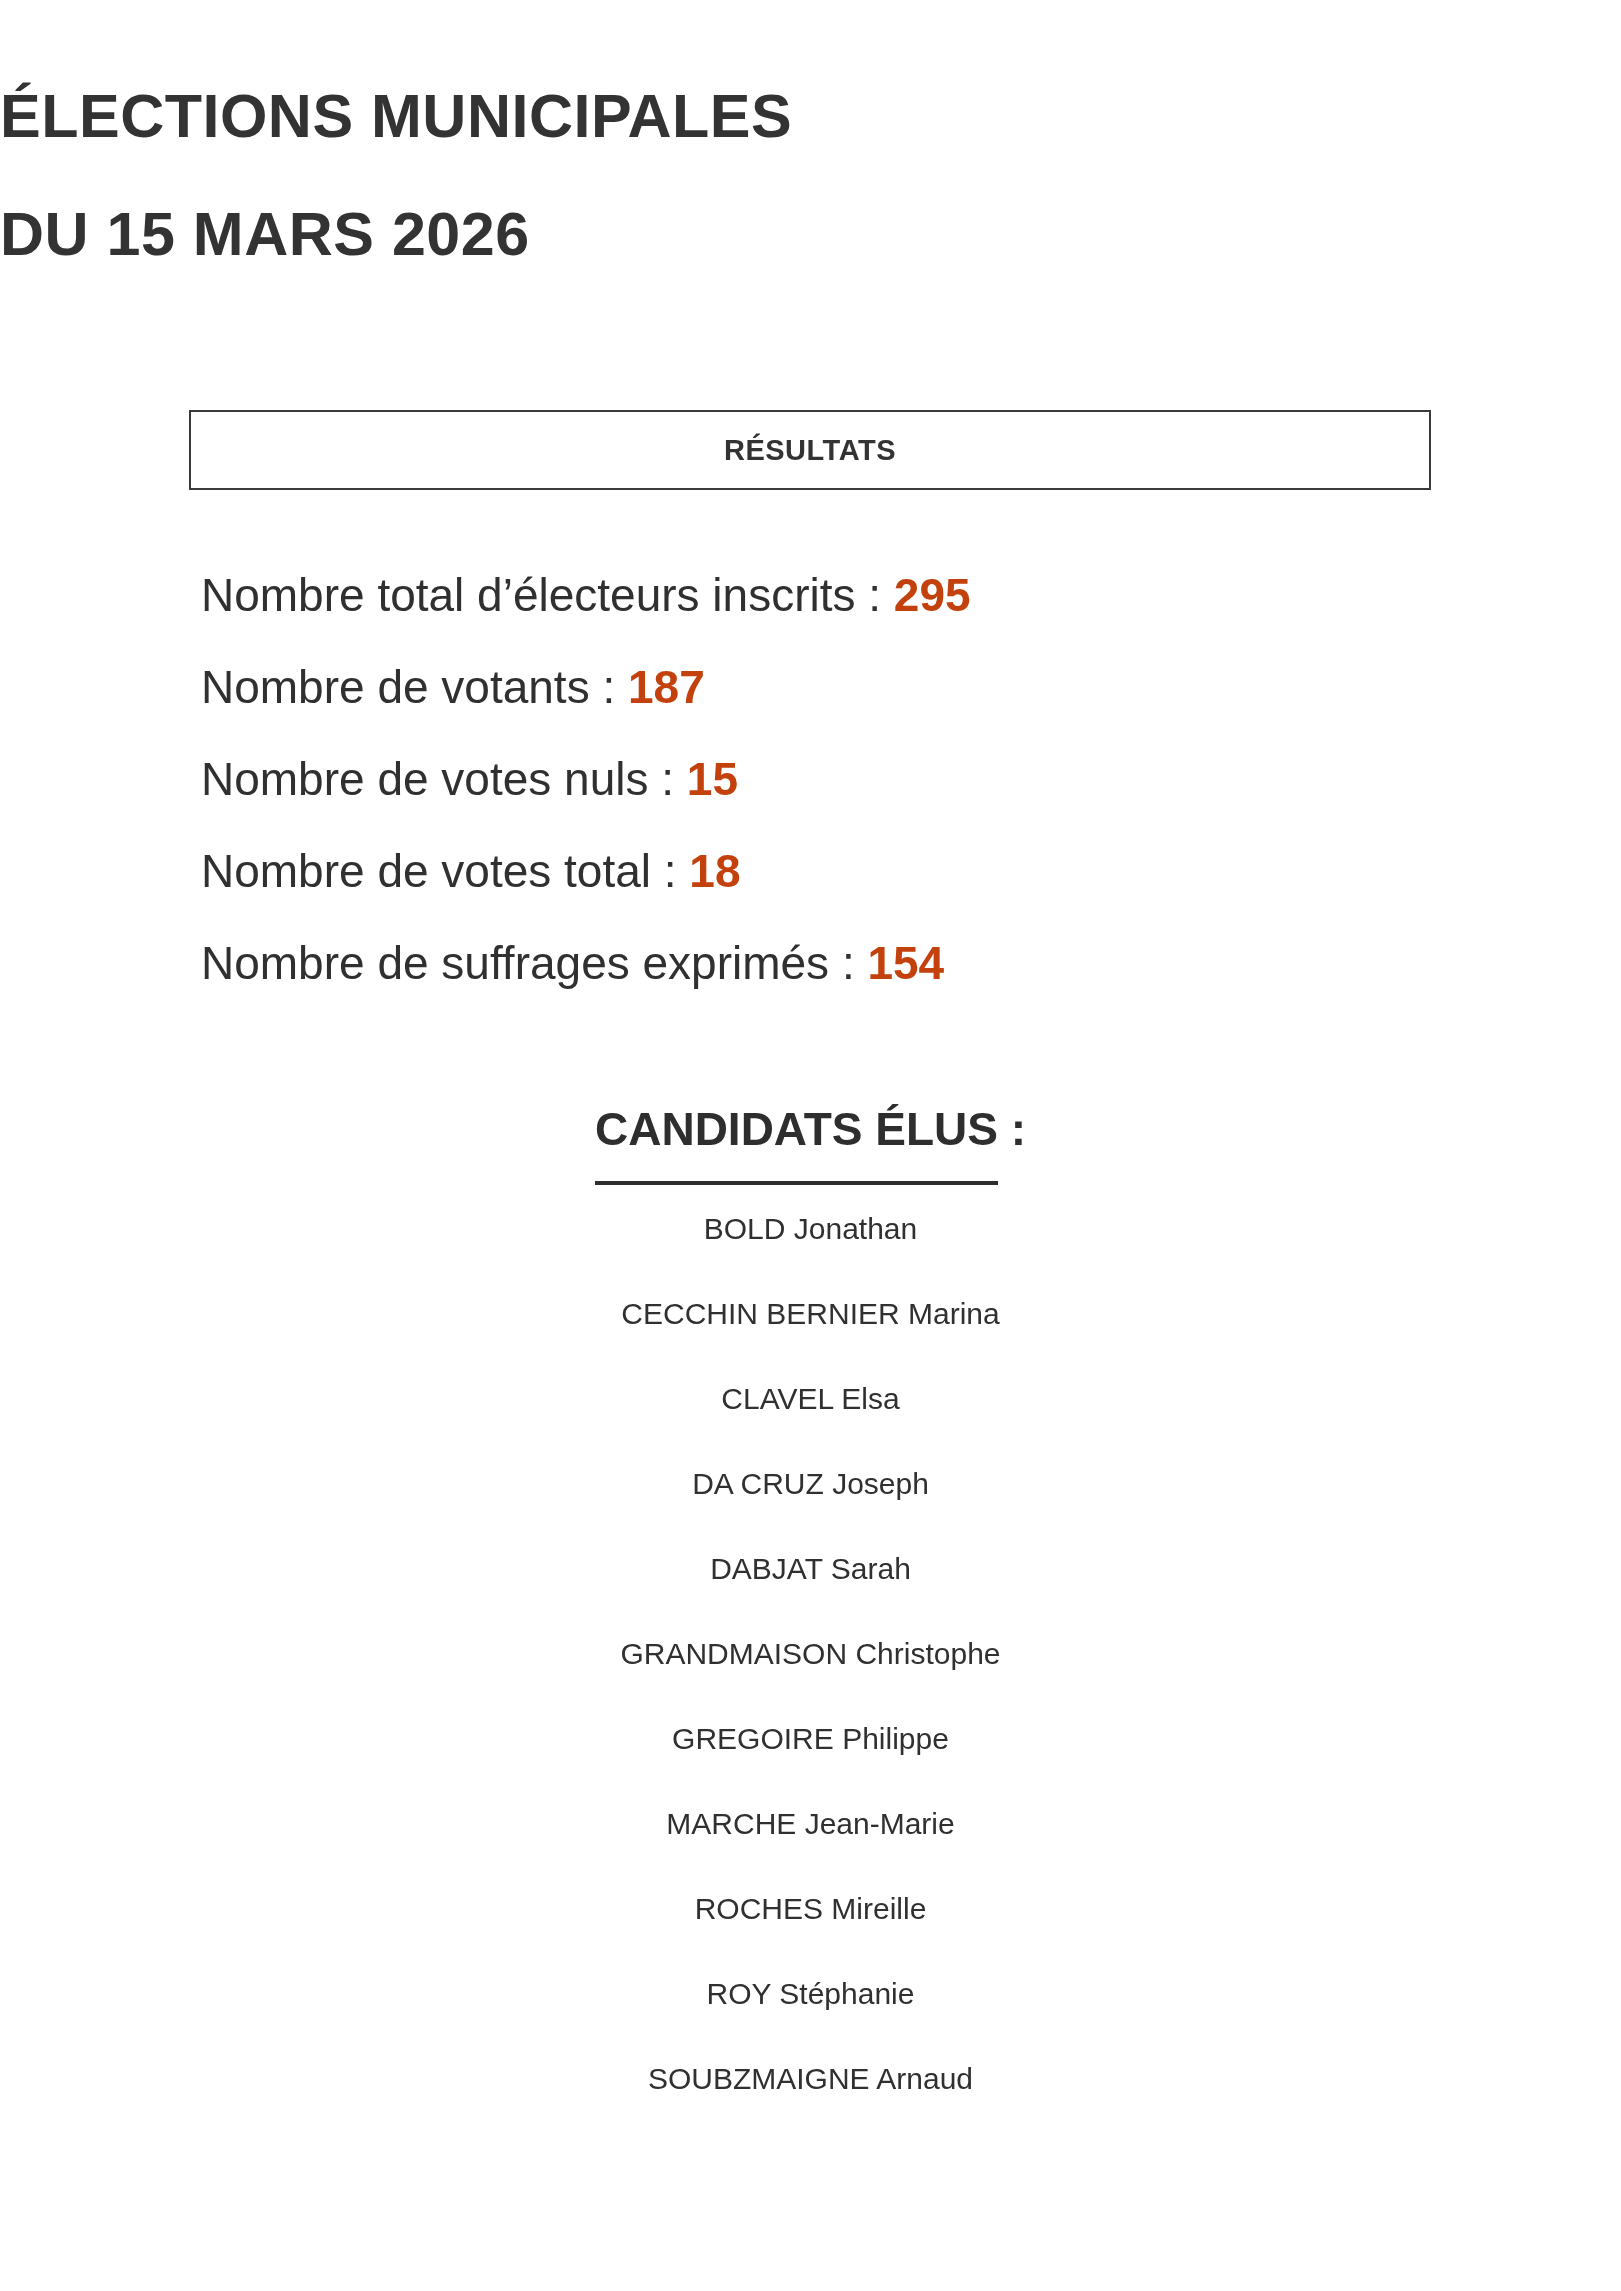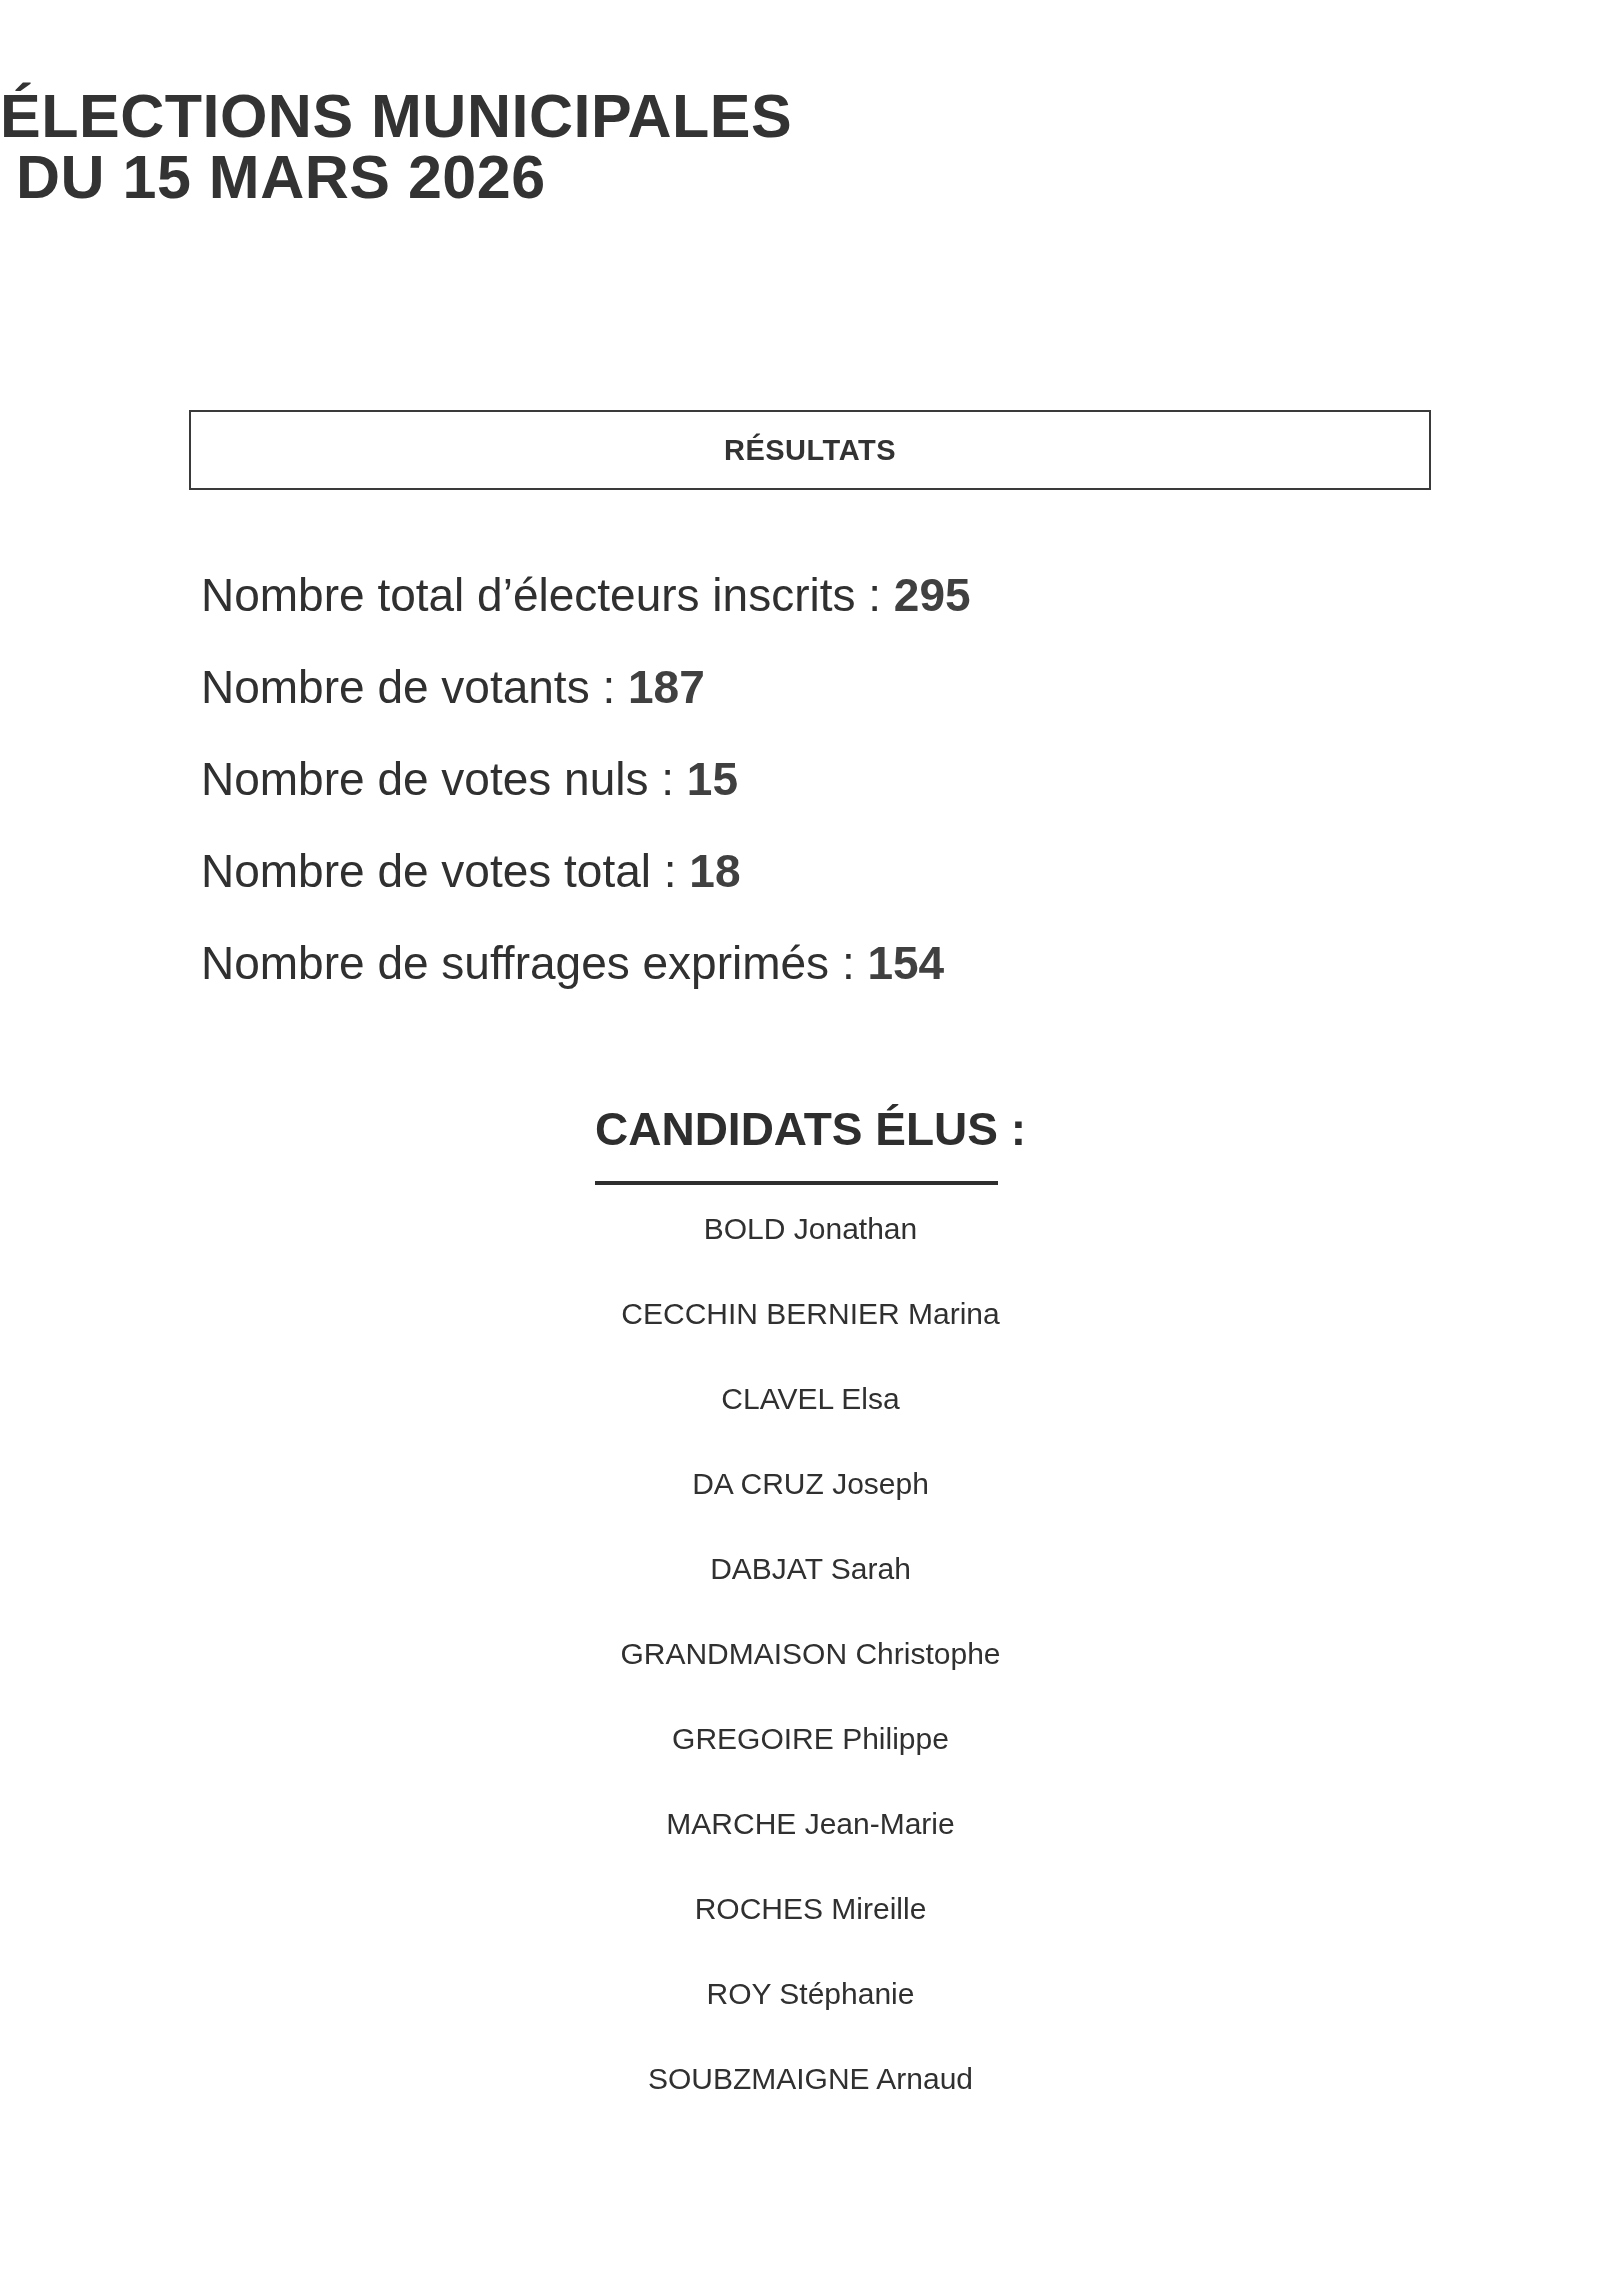--- a/index.html
+++ b/index.html
@@ -24,21 +24,21 @@
     text-align: left;
   }
   .title-line {
     font-size: 61px;
     font-weight: bold;
     line-height: 1;
     letter-spacing: 0.5px;
     color: #333333;
   }
   .title-line.line2 {
-    padding-left: 16px;
+    margin-top: 57px;
   }
   .results-box {
     position: absolute;
     left: 189px;
     top: 410px;
     width: 1238px;
     height: 76px;
     border: 2.9px solid #3a3a3a;
     display: flex;
     align-items: center;
@@ -62,21 +62,21 @@
     align-items: center;
     font-size: 46px;
     color: #303030;
     text-align: center;
   }
   .stat-sep {
     white-space: pre;
   }
   .stat-value {
     font-weight: bold;
-    color: #404040;
+    color: #c2410c;
   }
   .candidates-heading {
     position: absolute;
     top: 1102px;
     left: 0;
     width: 100%;
     text-align: center;
     font-size: 46px;
     font-weight: bold;
     color: #2e2e2e;

